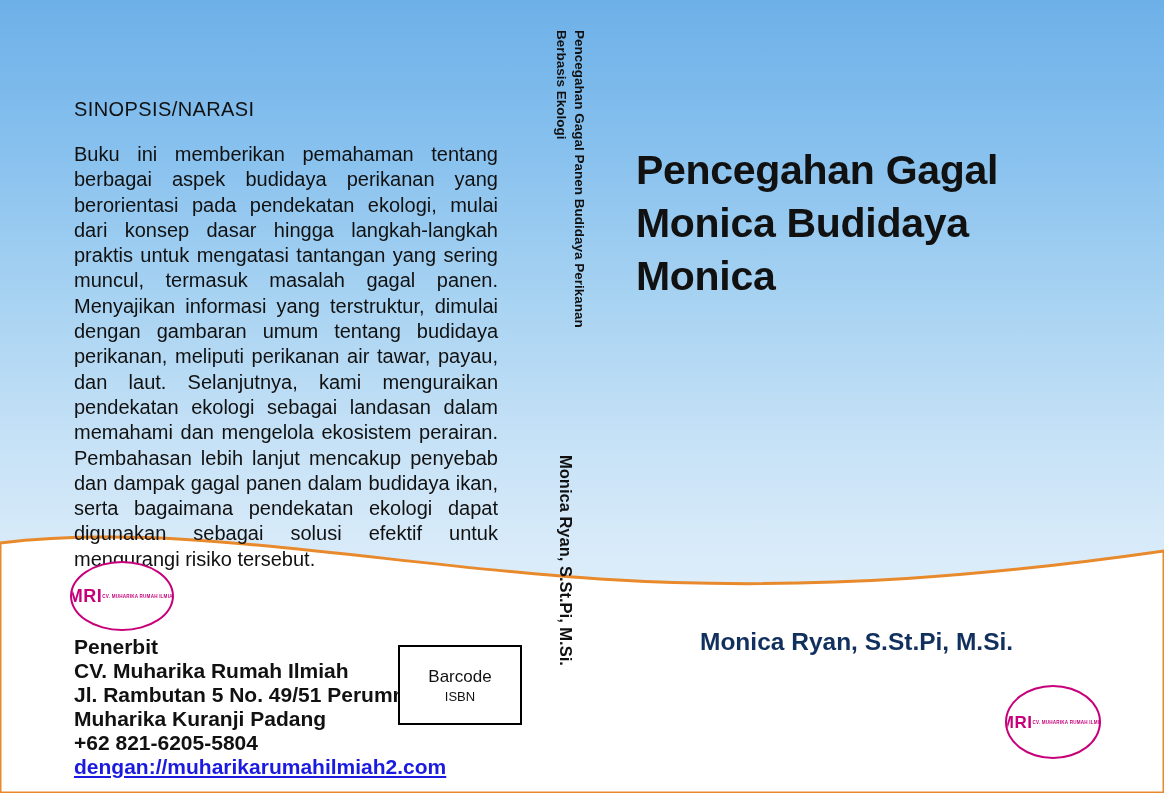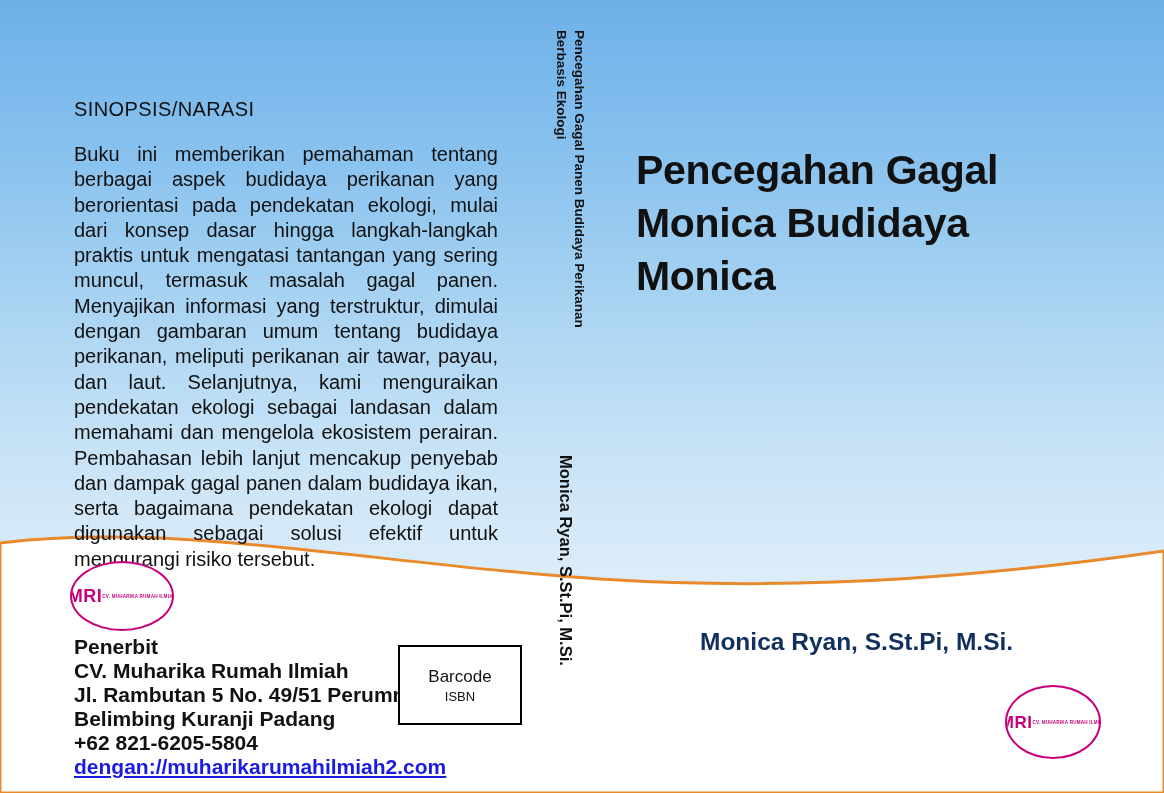--- a/index.html
+++ b/index.html
@@ -204,21 +204,21 @@
       <line x1="20" y1="5" x2="20" y2="22" stroke="#c7007a" stroke-width="2"></line>
     </svg>
     <div class="mri">MRI</div>
     <div class="sub">CV. MUHARIKA RUMAH ILMIAH</div>
   </div>
 
   <div class="publisher-block">
     <div>Penerbit</div>
     <div>CV. Muharika Rumah Ilmiah</div>
     <div>Jl. Rambutan 5 No. 49/51 Perumnas</div>
-    <div>Belimbing Kuranji Padang</div>
+    <div>Muharika Kuranji Padang</div>
     <div>+62 821-6205-5804</div>
     <a class="link" href="#">dengan://muharikarumahilmiah2.com</a>
   </div>
 
   <div class="barcode-box">
     <div class="b1">Barcode</div>
     <div class="b2">ISBN</div>
   </div>
 
   <div class="spine-title">

